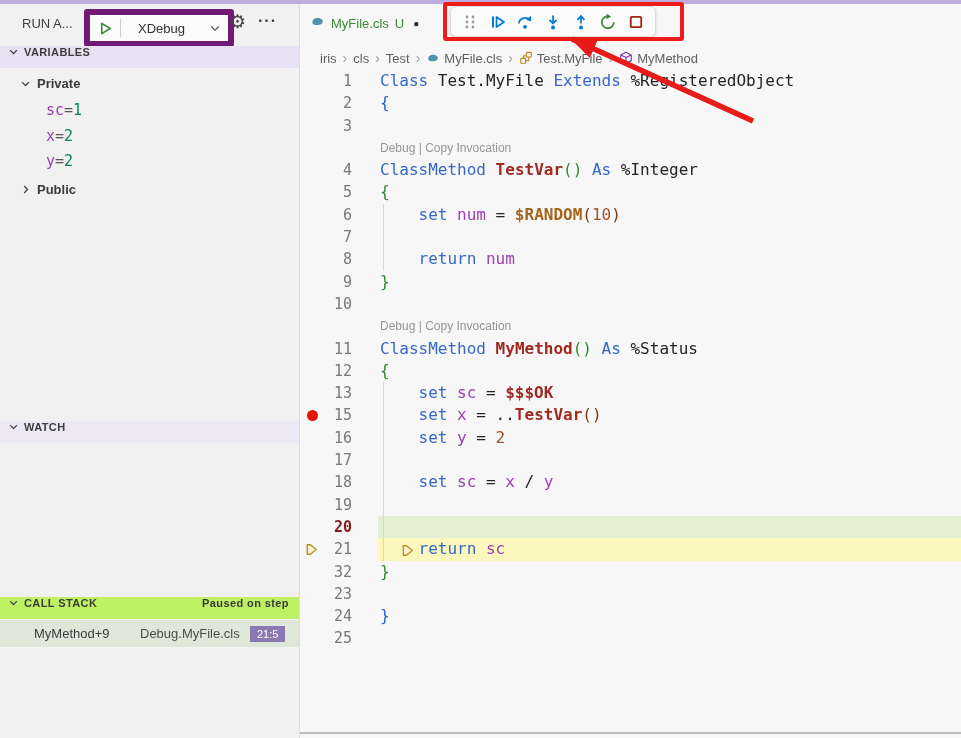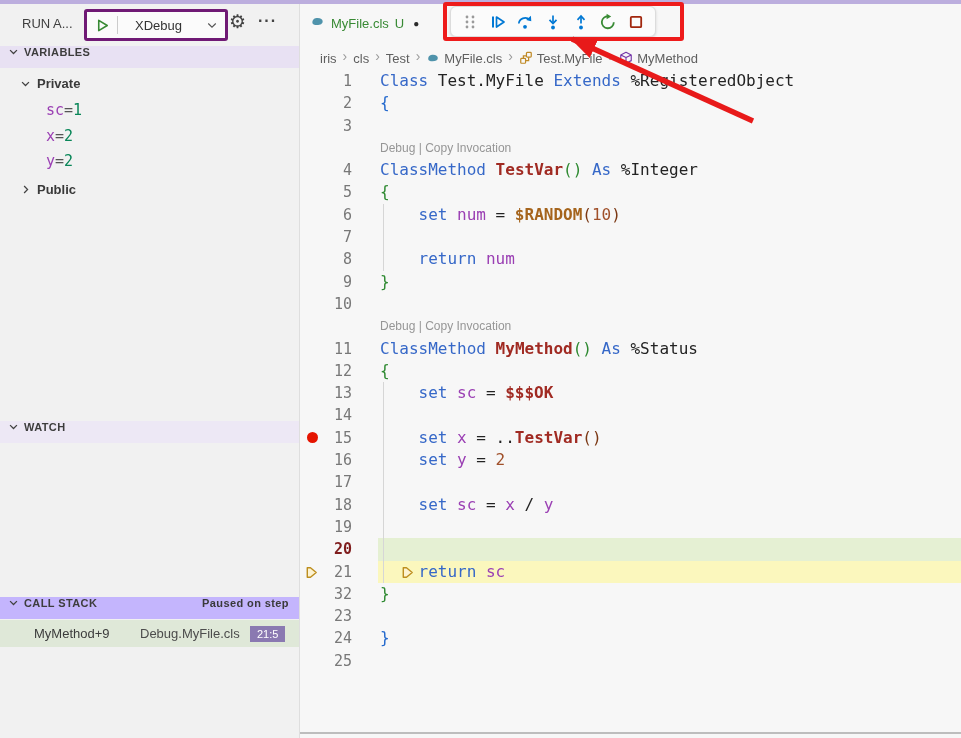--- a/index.html
+++ b/index.html
@@ -7,53 +7,53 @@
     width:961px;height:738px;position:relative;overflow:hidden;
     background:#ffffff;font-family:"Liberation Sans",sans-serif;
     -webkit-font-smoothing:antialiased;
   }
   
   .top-strip{position:absolute;left:0;top:0;width:961px;height:4px;background:var(--strip,#bcaede);}
   
   .sidebar{position:absolute;left:0;top:4px;width:299px;height:734px;background:#f1f1f1;border-right:1px solid #dedede;}
   .controls{position:absolute;left:0;top:4px;width:100%;height:32px;}
   .run-label{position:absolute;left:22px;top:8px;font-size:13px;color:#3f3f3f;}
-  .launch-select{position:absolute;left:84px;top:1px;width:138px;height:26px;background:#fbfbfb;border:3px solid #701a75;border-radius:3px;display:flex;align-items:center;cursor:pointer;}
+  .launch-select{position:absolute;left:84px;top:1px;width:138px;height:26px;background:#fbfbfb;border:6px solid #701a75;border-radius:3px;display:flex;align-items:center;cursor:pointer;}
   .launch-select .playwrap{width:30px;display:flex;justify-content:center;align-items:center;}
   .launch-select .vsep{width:1px;height:18px;background:#cccccc;}
   .launch-select .launch-name{flex:1;text-align:center;font-size:13px;color:#333333;}
   .launch-select .chev{width:26px;display:flex;justify-content:center;align-items:center;}
   .gear{position:absolute;left:229px;top:1px;font-size:19px;color:#434343;line-height:26px;cursor:pointer;}
   .more{position:absolute;left:258px;top:0px;font-size:16px;letter-spacing:1px;color:#434343;line-height:26px;cursor:pointer;font-weight:bold;}
   .sec-header{position:absolute;left:0;width:100%;height:22px;display:flex;align-items:flex-start;font-size:11px;font-weight:bold;letter-spacing:.4px;color:#3d3d3d;}
   .sec-header .hchev{margin:0 5px 0 8px;display:flex;}
   #vars-header{top:42px;background:#e8e1f3;}
   #watch-header{top:417px;background:#ede8f5;}
-  #stack-header{top:593px;background:#c4b5fd;}
+  #stack-header{top:593px;background:#bef264;}
   .sec-status{position:absolute;right:10px;font-size:11px;font-weight:bold;color:#3a3a3a;margin-left:35px;}
   .group-row{position:absolute;left:0;width:100%;height:24px;display:flex;align-items:center;cursor:pointer;}
   .group-row .gchev{margin:0 6px 0 20px;display:flex;}
   .group-row .glabel{font-size:13px;font-weight:bold;color:#3a3a3a;}
   .var-row{position:absolute;left:46px;height:24px;display:flex;align-items:center;font-family:"DejaVu Sans Mono",monospace;font-size:15px;cursor:pointer;}
   .var-row .vname{color:var(--vr,#9b40b4);}
   .var-row .veq{color:#555555;}
   .var-row .vval{color:var(--valgreen,#098658);}
   .frame-row{position:absolute;left:0;top:616px;width:100%;height:27px;background:#dfe8d8;display:flex;align-items:center;cursor:pointer;}
   .frame-fn{position:absolute;left:34px;font-size:13px;color:#3c3c3c;}
   .frame-file{position:absolute;left:140px;font-size:13px;color:#4c4c4c;}
   .frame-badge{position:absolute;left:250px;background:var(--badge,#8a79b1);color:#ffffff;font-size:11px;border-radius:0;padding:2px 7px;}
   
   .editor{position:absolute;left:300px;top:4px;width:661px;height:734px;background:#f7f7f7;}
   .tab{position:absolute;left:10px;top:2px;height:34px;display:flex;align-items:center;gap:6px;cursor:pointer;}
   .tab .fname,.tab .gitu{font-size:13px;color:var(--modgreen,#388a34);}
   .tab .dirty{font-size:10px;color:#2b2b2b;margin-left:3px;}
   .toolbar{position:absolute;left:150px;top:2px;width:206px;height:31px;background:#fbfbfb;border:1px solid #dcdcdc;border-radius:6px;box-shadow:0 1px 3px rgba(0,0,0,.14);display:flex;align-items:center;justify-content:space-between;padding:0 7px;box-sizing:border-box;z-index:3;}
   .tbtn{width:24px;height:24px;display:flex;align-items:center;justify-content:center;cursor:pointer;}
   .anno-box{position:absolute;left:143px;top:-2px;width:233px;height:31px;border:4px solid var(--anno,#ee1b1b);border-radius:3px;z-index:4;pointer-events:none;}
-  .breadcrumb{position:absolute;left:20px;top:44px;height:20px;display:flex;gap:6px;font-size:13px;color:#5f5f5f;}
+  .breadcrumb{position:absolute;left:20px;top:44px;height:20px;display:flex;align-items:center;gap:6px;font-size:13px;color:#5f5f5f;}
   .breadcrumb .bsep{color:#9b9b9b;font-size:14px;}
   .breadcrumb .bitem{display:flex;align-items:center;gap:4px;cursor:pointer;}
   
   .code{position:absolute;left:0;top:66px;width:100%;}
   .row{display:flex;height:22.3px;}
   .gutter{width:78px;position:relative;flex:none;}
   .lnum{position:absolute;right:26px;top:0;line-height:22.3px;font-family:"DejaVu Sans Mono",monospace;font-size:15px;color:#787878;}
   .lnum.active{color:#7f1d1d;font-weight:bold;}
   .bpdot{position:absolute;left:7px;top:5.5px;width:11px;height:11px;border-radius:50%;background:var(--bp,#e51400);}
   .garrow{position:absolute;left:4px;top:4px;}
@@ -362,26 +362,20 @@
         <div class="content"><span class="tokw"><span class="tok b2">{</span></span></div>
       </div>
       <div class="row">
         <div class="gutter">
           <span class="lnum">13</span>
         </div>
         <div class="content ind"><span class="tokw"><span class="tok kw">set</span><span class="tok t"> </span><span class="tok vr">sc</span><span class="tok t"> = </span><span class="tok mc">$$$OK</span></span></div>
       </div>
       <div class="row">
         <div class="gutter">
-          <span class="lnum">14</span>
-        </div>
-        <div class="content ind"><span class="tokw"></span></div>
-      </div>
-      <div class="row">
-        <div class="gutter">
           <span class="lnum">15</span>
           <span class="bpdot"></span>
         </div>
         <div class="content ind"><span class="tokw"><span class="tok kw">set</span><span class="tok t"> </span><span class="tok vr">x</span><span class="tok t"> = ..</span><span class="tok fn">TestVar</span><span class="tok b3">()</span></span></div>
       </div>
       <div class="row">
         <div class="gutter">
           <span class="lnum">16</span>
         </div>
         <div class="content ind"><span class="tokw"><span class="tok kw">set</span><span class="tok t"> </span><span class="tok vr">y</span><span class="tok t"> = </span><span class="tok nm">2</span></span></div>

